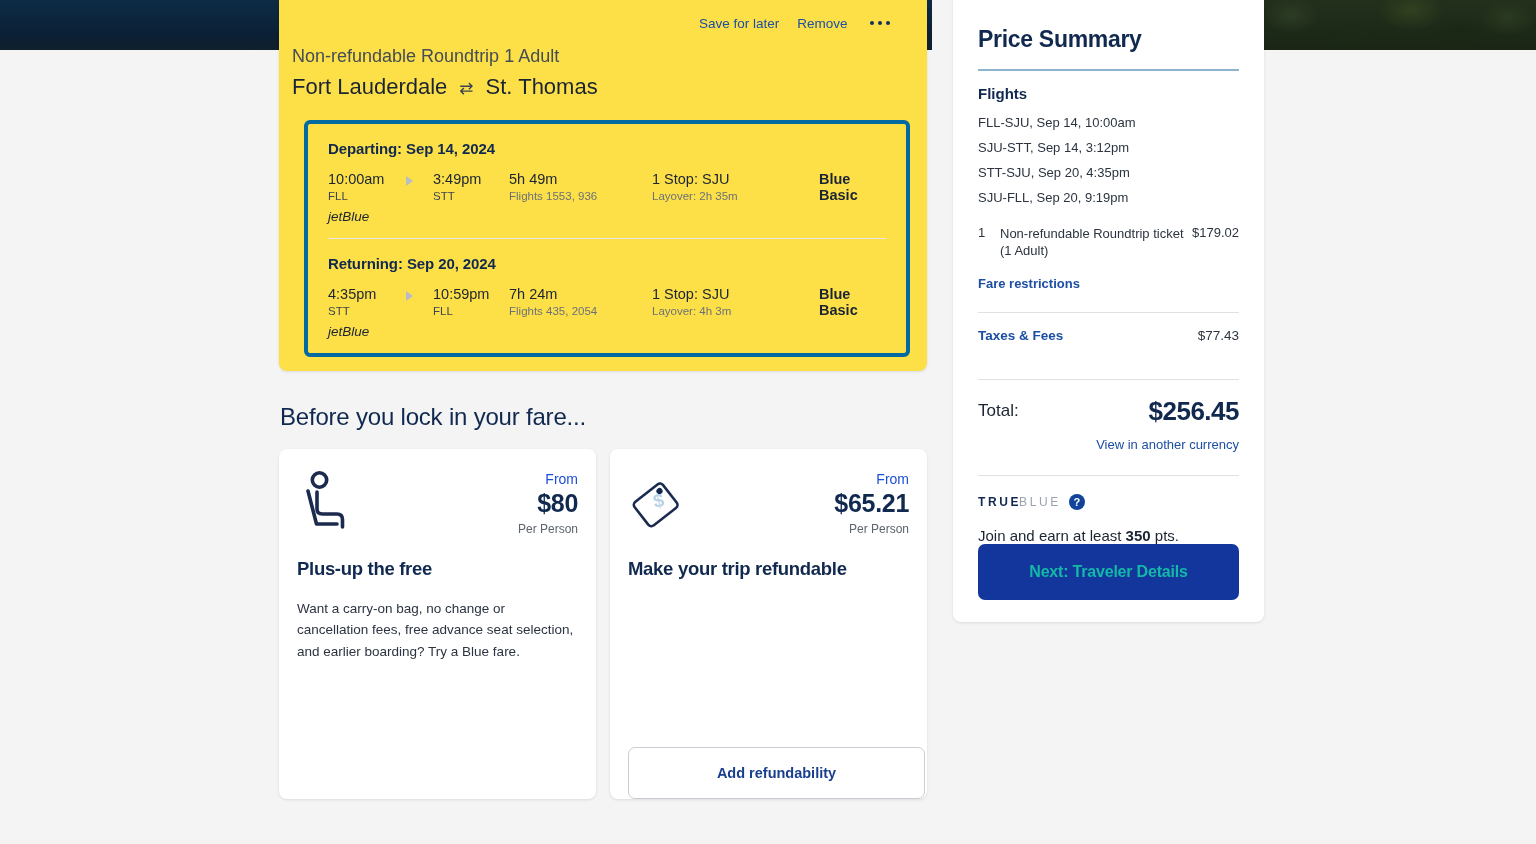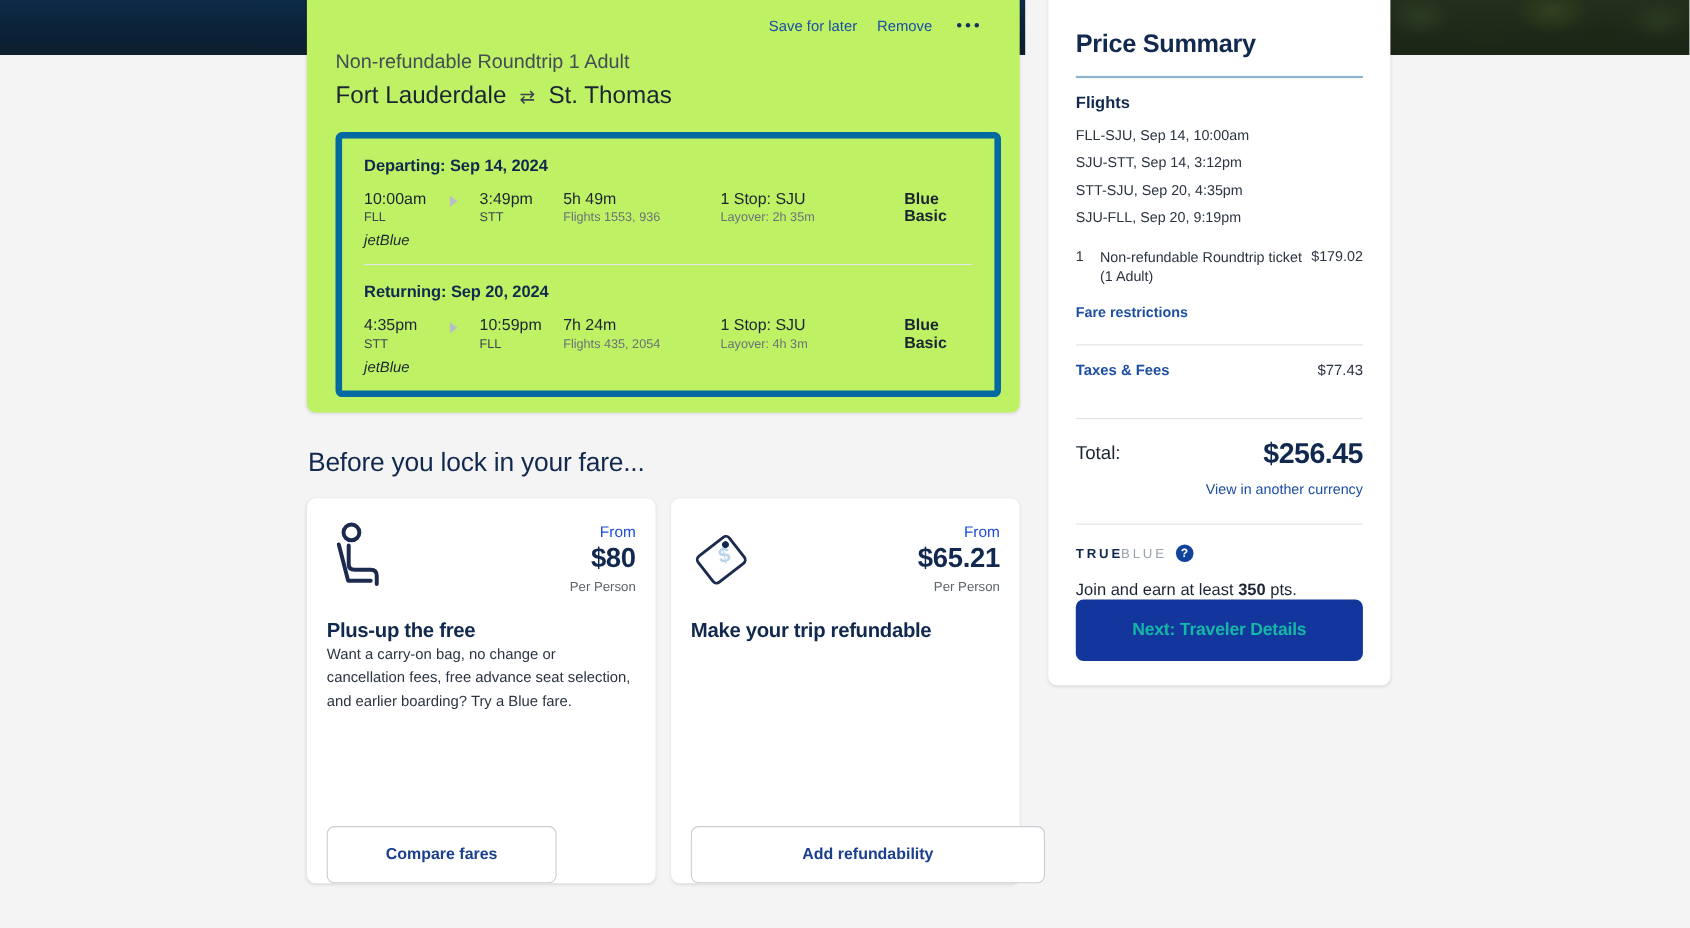--- a/index.html
+++ b/index.html
@@ -45,24 +45,24 @@
   }
 
   
   .left-col {
     position: absolute;
     left: 279px; top: 0;
     width: 648px;
   }
 
   .itinerary-card {
-    background: #bef264;
+    background: #fde047;
     border-radius: 0 0 8px 8px;
     box-shadow: 0 1px 3px rgba(0,0,0,0.10);
-    padding: 0 17px 14px 26px;
+    padding: 0 17px 14px 13px;
   }
 
   .card-actions {
     display: flex;
     align-items: center;
     justify-content: flex-end;
     gap: 0;
     height: 46px;
     padding-right: 20px;
   }
@@ -102,23 +102,24 @@
   }
   .route .swap {
     color: #3a4450;
     font-size: 17px;
     line-height: 1;
     position: relative;
     top: 1px;
   }
 
   .legs-box {
-    border: 6px solid #0369a1;
+    border: 4px solid #0369a1;
     border-radius: 6px;
     padding: 16px 20px 14px 20px;
+    margin-left: 12px;
   }
 
   .leg-head {
     font-size: 15px;
     font-weight: bold;
     color: #11294f;
     letter-spacing: -0.1px;
     margin-bottom: 14px;
   }
 
@@ -212,37 +213,38 @@
     font-size: 18.5px;
     color: #11294f;
     font-weight: bold;
     margin: 22px 0 0 0;
     letter-spacing: -0.3px;
   }
   .upsell p {
     font-size: 13.5px;
     color: #2b3440;
     line-height: 1.58;
+    margin-top: 18px;
   }
   .ghost-btn {
     position: absolute;
     left: 18px;
     bottom: 0;
     width: 209px;
     height: 52px;
     border: 1px solid #c9cdd3;
     border-radius: 7px;
     background: #fff;
     color: #1a3f8f;
     font-size: 14.5px;
     font-weight: bold;
     font-family: "Liberation Sans", sans-serif;
     cursor: pointer;
   }
-  .upsell.refund .ghost-btn { width: 322px; }
+  .upsell.refund .ghost-btn { width: 297px; }
 
   
   .summary {
     position: absolute;
     left: 953px; top: 0;
     width: 311px;
     background: #ffffff;
     border-radius: 0 0 8px 8px;
     box-shadow: 0 1px 3px rgba(0,0,0,0.10);
     padding: 0 25px 22px 25px;
@@ -464,21 +466,20 @@
             </svg>
           </span>
           <div class="price-block">
             <div class="price-from">From</div>
             <div class="price-amt">$80</div>
             <div class="price-per">Per Person</div>
           </div>
         </div>
         <h3>Plus-up the free</h3>
         <p>Want a carry-on bag, no change or cancellation fees, free advance seat selection, and earlier boarding? Try a Blue fare.</p>
-        <button class="ghost-btn">Compare fares</button>
       </div>
 
       <div class="upsell refund">
         <div class="upsell-top">
           <span class="upsell-icon">
             <svg viewBox="0 0 62 64" width="62" height="64" fill="none">
               <g transform="rotate(-38 31 32)">
                 <path d="M12 18 h28 a4 4 0 0 1 4 4 v22 a4 4 0 0 1 -4 4 h-28 a4 4 0 0 1 -4 -4 v-22 a4 4 0 0 1 4 -4 z" stroke="#1b2a4e" stroke-width="2.6"></path>
                 <circle cx="37.5" cy="24.5" r="3.1" fill="#11294f"></circle>
               </g>

